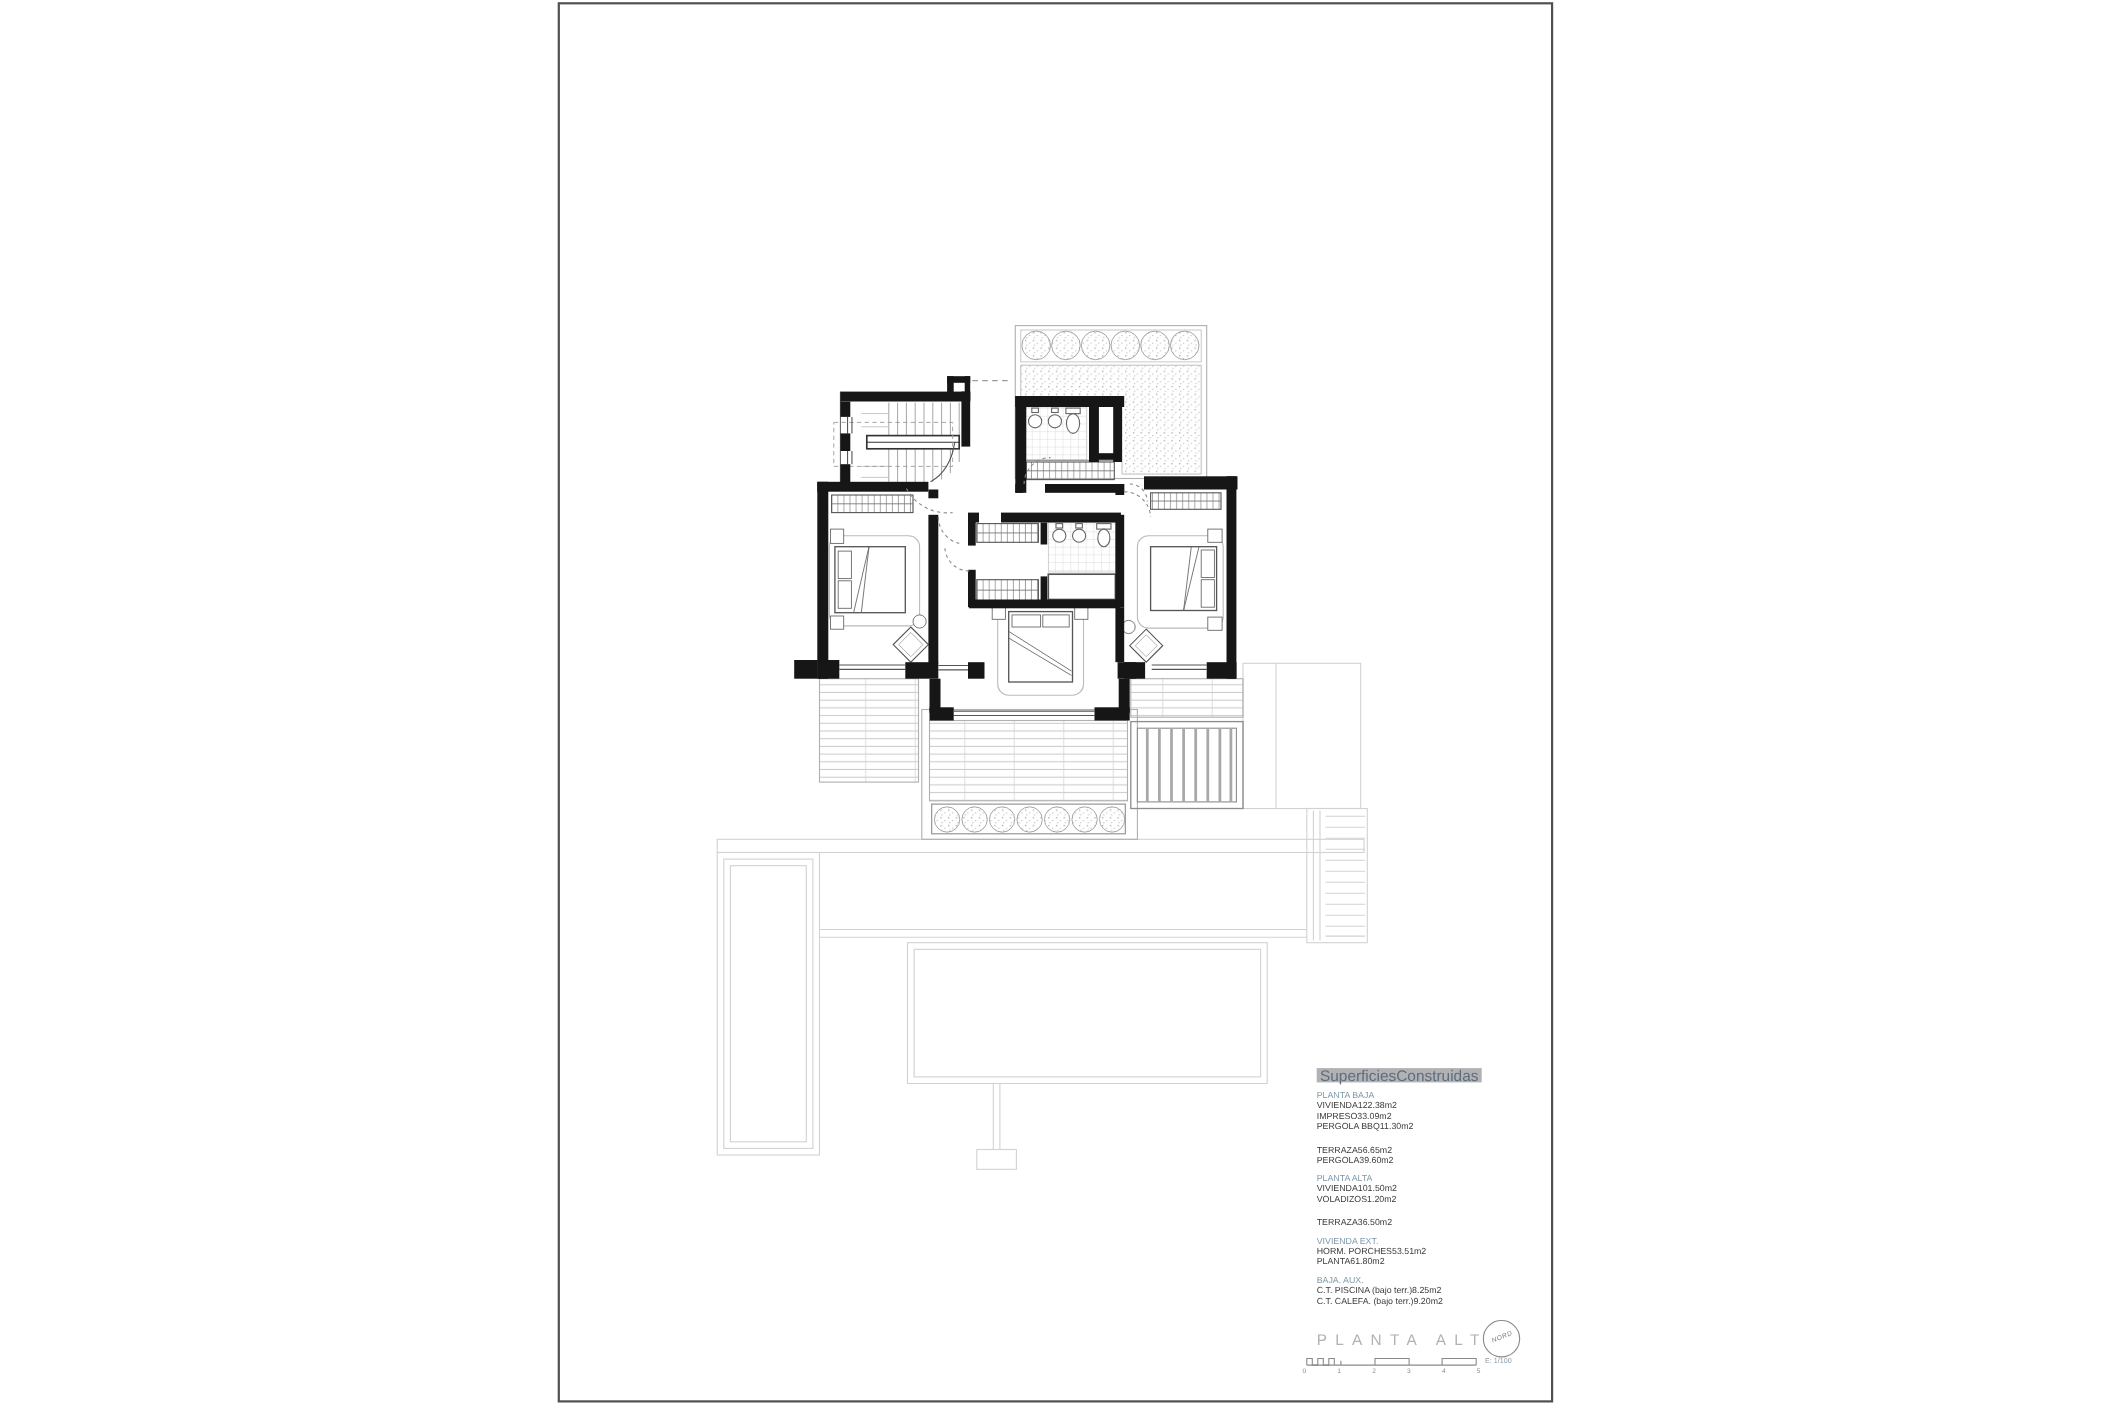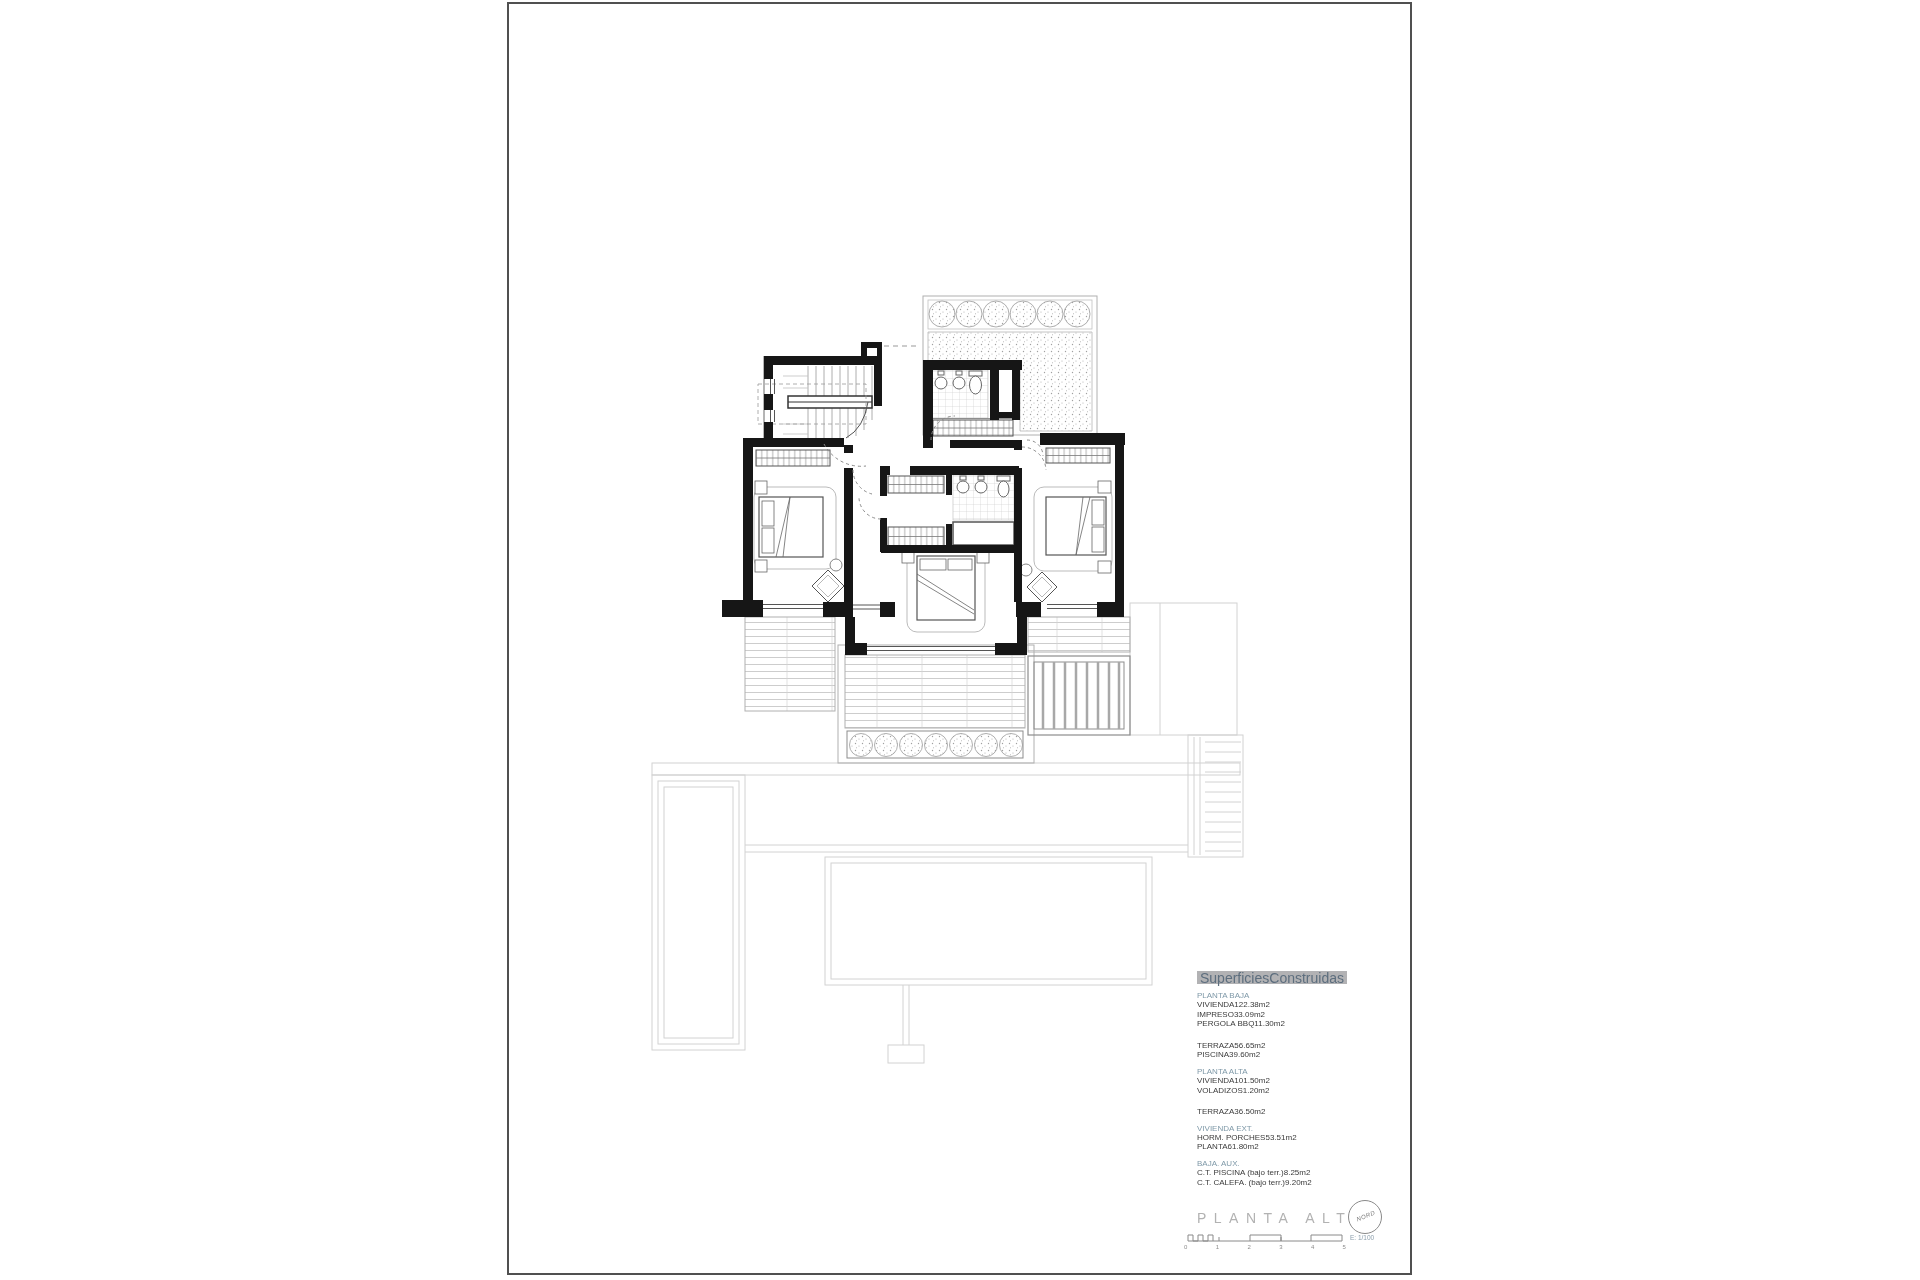--- a/index.html
+++ b/index.html
@@ -291,21 +291,21 @@
             <span class="tl">PERGOLA BBQ</span>
             <span class="tv">11.30m2</span>
           </div>
         </div>
         <div class="tgroup noname">
           <div class="trow">
             <span class="tl">TERRAZA</span>
             <span class="tv">56.65m2</span>
           </div>
           <div class="trow">
-            <span class="tl">PISCINA</span>
+            <span class="tl">PERGOLA</span>
             <span class="tv">39.60m2</span>
           </div>
         </div>
         <div class="tgroup">
           <div class="gname">PLANTA ALTA</div>
           <div class="trow">
             <span class="tl">VIVIENDA</span>
             <span class="tv">101.50m2</span>
           </div>
           <div class="trow">

